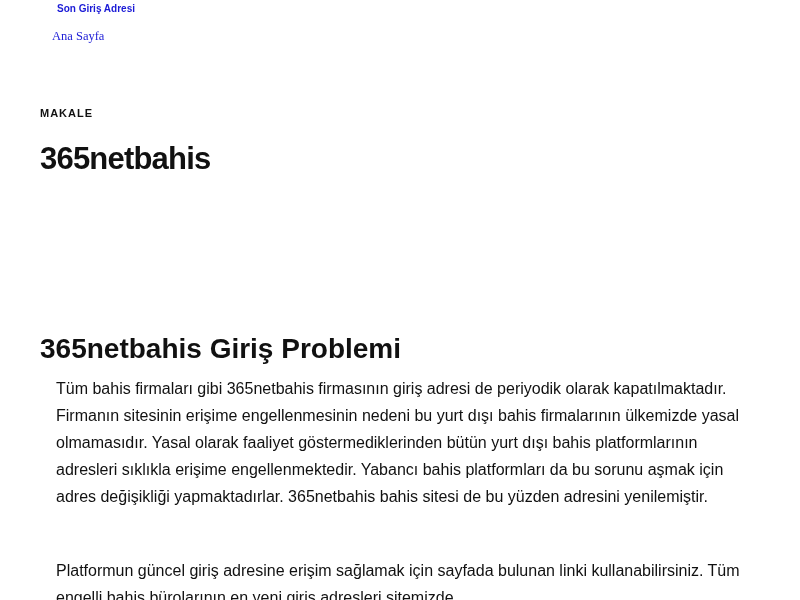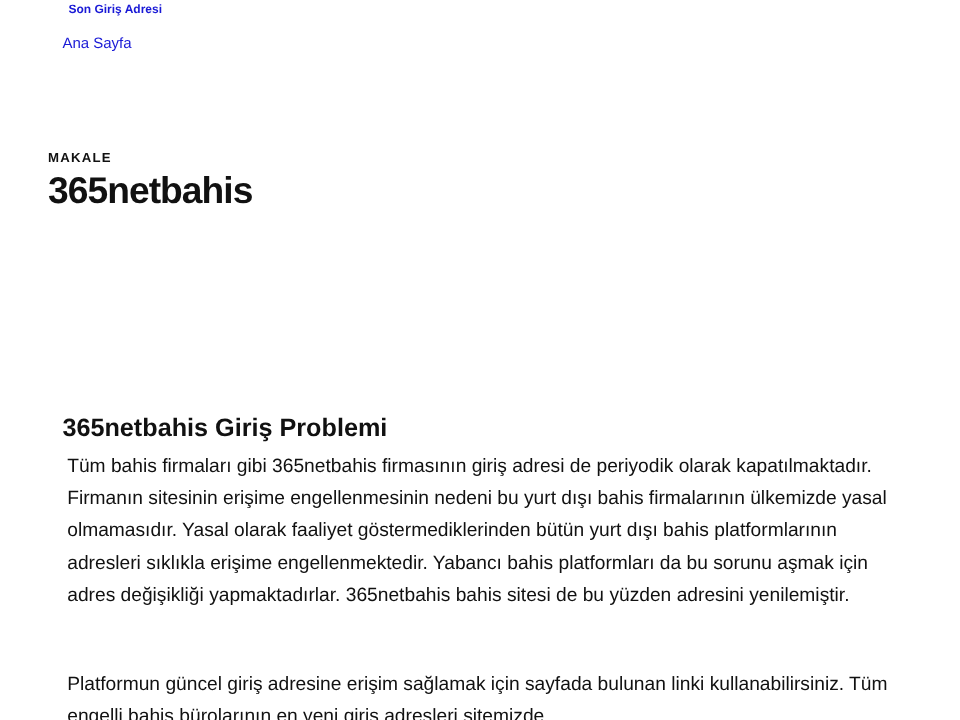--- a/index.html
+++ b/index.html
@@ -1,21 +1,21 @@
 <!DOCTYPE html>
 <html><head>
   <meta charset="utf-8">
   <style>
     html, body { margin: 0; padding: 0; background: #ffffff; }
     body { width: 800px; height: 600px; overflow: hidden; position: relative; font-family: "Liberation Sans", sans-serif; color: #111111; }
     .site-title { position: absolute; left: 57px; top: 3px; font-size: 10px; font-weight: bold; color: #1a1ad6; text-decoration: none; }
-    .nav-link { position: absolute; left: 52px; top: 29px; font-size: 12.5px; color: #1a1ad6; text-decoration: none; }
-    .category { position: absolute; left: 40px; top: 126px; font-size: 11px; font-weight: bold; letter-spacing: 1px; color: #111; }
+    .nav-link { position: absolute; left: 52px; top: 29px; font-size: 12.5px; color: #1a1ad6; text-decoration: none; font-family: Liberation Serif, serif; }
+    .category { position: absolute; left: 40px; top: 107px; font-size: 11px; font-weight: bold; letter-spacing: 1px; color: #111; }
     .page-title { position: absolute; left: 40px; top: 141px; font-size: 31px; font-weight: bold; letter-spacing: -0.8px; margin: 0; color: #111; }
-    .section-heading { position: absolute; left: 40px; top: 333px; font-size: 21px; font-weight: bold; margin: 12px; color: #111; }
+    .section-heading { position: absolute; left: 40px; top: 333px; font-size: 28px; font-weight: bold; margin: 0; color: #111; }
     .para { position: absolute; left: 56px; width: 690px; font-size: 16px; line-height: 27px; margin: 0; color: #111; }
     .p1 { top: 375px; }
     .p2 { top: 557px; }
   </style>
 </head>
 <body>
 
 <a class="site-title">Son Giriş Adresi</a>
 <a class="nav-link">Ana Sayfa</a>
 

